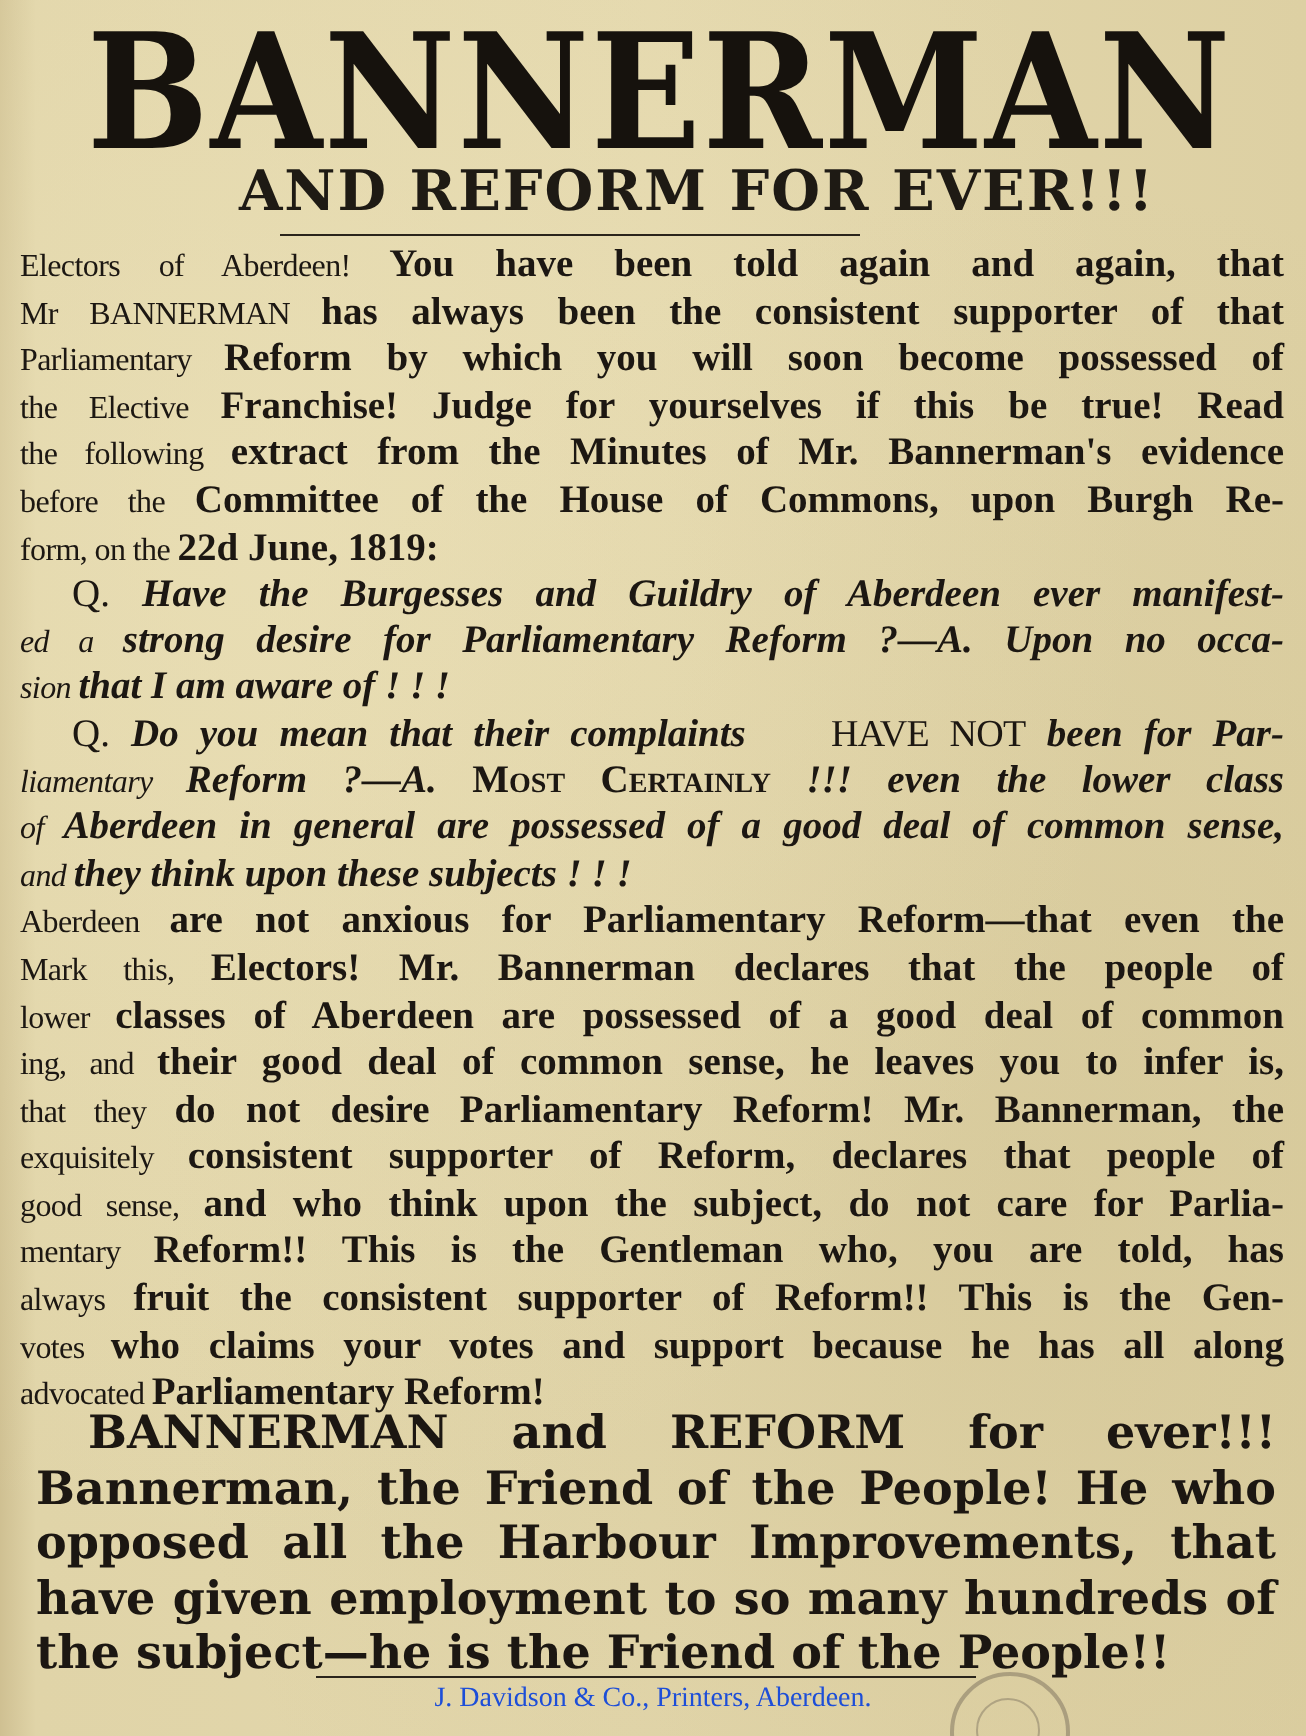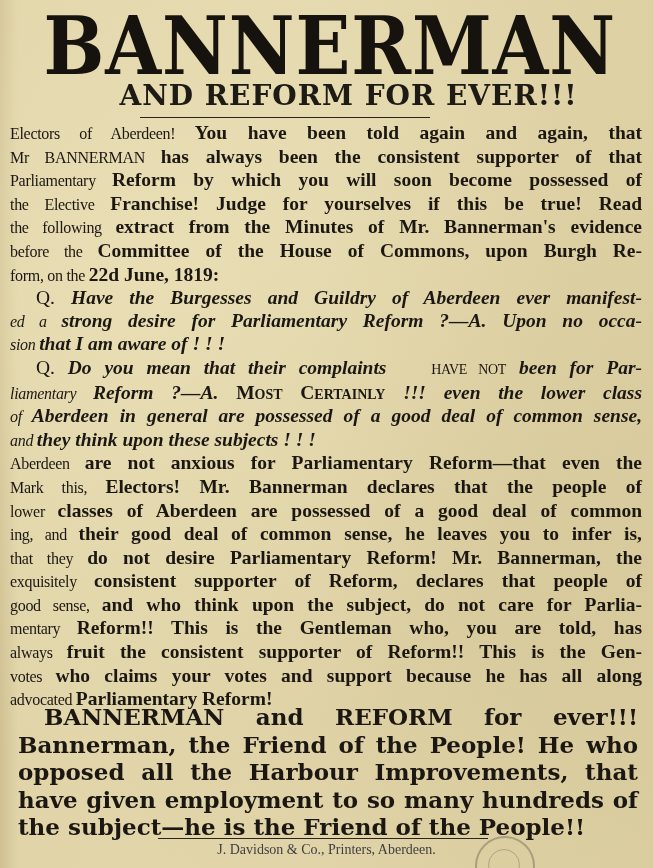--- a/index.html
+++ b/index.html
@@ -49,21 +49,21 @@
   .sm { font-size: 16px; letter-spacing: -0.3px; }
   .big {
     position: absolute; left: 18px; width: 620px;
     font-family: "DejaVu Serif", serif; font-weight: bold;
     font-size: 23px; line-height: 27.5px;
   }
   .big .line { text-align: justify; text-align-last: justify; }
   .big .line.last { text-align-last: left; }
   .printer {
     position: absolute; left: 0; top: 842px; width: 653px; text-align: center;
-    font-family: "Liberation Serif", serif; font-size: 14px; color: #404040;
+    font-family: "Liberation Serif", serif; font-size: 14px; color: #1d4ed8;
   }
   .stamp {
     position: absolute; left: 475px; top: 836px; width: 56px; height: 56px;
     border: 2px solid rgba(110,100,85,0.45); border-radius: 50%;
   }
   .stamp::after {
     content: ""; position: absolute; left: 11px; top: 11px; width: 30px; height: 30px;
     border: 1.5px solid rgba(110,100,85,0.4); border-radius: 50%;
   }
 </style>
@@ -82,21 +82,21 @@
     <span class="line"><span class="sm">Mr BANNERMAN </span><span class="b">has always been the consistent supporter of that</span></span>
     <span class="line"><span class="sm">Parliamentary </span><span class="b">Reform by which you will soon become possessed of</span></span>
     <span class="line"><span class="sm">the Elective </span><span class="b">Franchise! Judge for yourselves if this be true! Read</span></span>
     <span class="line"><span class="sm">the following </span><span class="b">extract from the Minutes of Mr. Bannerman's evidence</span></span>
     <span class="line"><span class="sm">before the </span><span class="b">Committee of the House of Commons, upon Burgh Re-</span></span>
     <span class="line last"><span class="sm">form, on the </span><span class="b">22d June, 1819:</span></span>
 
     <span class="line indent"><span>Q. </span><span class="i b">Have the Burgesses and Guildry of Aberdeen ever manifest-</span></span>
     <span class="line"><span class="i sm">ed a </span><span class="i b">strong desire for Parliamentary Reform ?—A. Upon no occa-</span></span>
     <span class="line last"><span class="i sm">sion </span><span class="i b">that I am aware of ! ! !</span></span>
-    <span class="line indent"><span>Q. </span><span class="i b">Do you mean that their complaints </span><span class="sm" style="font-size:14px;margin-left:32px;">HAVE NOT</span><span class="i b"> been for Par-</span></span>
+    <span class="line indent"><span>Q. </span><span class="i b">Do you mean that their complaints </span><span class="sm" style="font-size:19px;margin-left:32px;">HAVE NOT</span><span class="i b"> been for Par-</span></span>
     <span class="line"><span class="i sm">liamentary </span><span class="i b">Reform ?—A. </span><span class="sc">Most Certainly</span><span class="i b"> !!! even the lower class</span></span>
     <span class="line"><span class="i sm">of </span><span class="i b">Aberdeen in general are possessed of a good deal of common sense,</span></span>
     <span class="line last"><span class="i sm">and </span><span class="i b">they think upon these subjects ! ! !</span></span>
 
     <span class="line"><span class="sm">Aberdeen </span><span class="b">are not anxious for Parliamentary Reform—that even the</span></span>
     <span class="line"><span class="sm">Mark this, </span><span class="b">Electors! Mr. Bannerman declares that the people of</span></span>
     <span class="line"><span class="sm">lower </span><span class="b">classes of Aberdeen are possessed of a good deal of common</span></span>
     <span class="line"><span class="sm">ing, and </span><span class="b">their good deal of common sense, he leaves you to infer is,</span></span>
     <span class="line"><span class="sm">that they </span><span class="b">do not desire Parliamentary Reform! Mr. Bannerman, the</span></span>
     <span class="line"><span class="sm">exquisitely </span><span class="b">consistent supporter of Reform, declares that people of</span></span>

